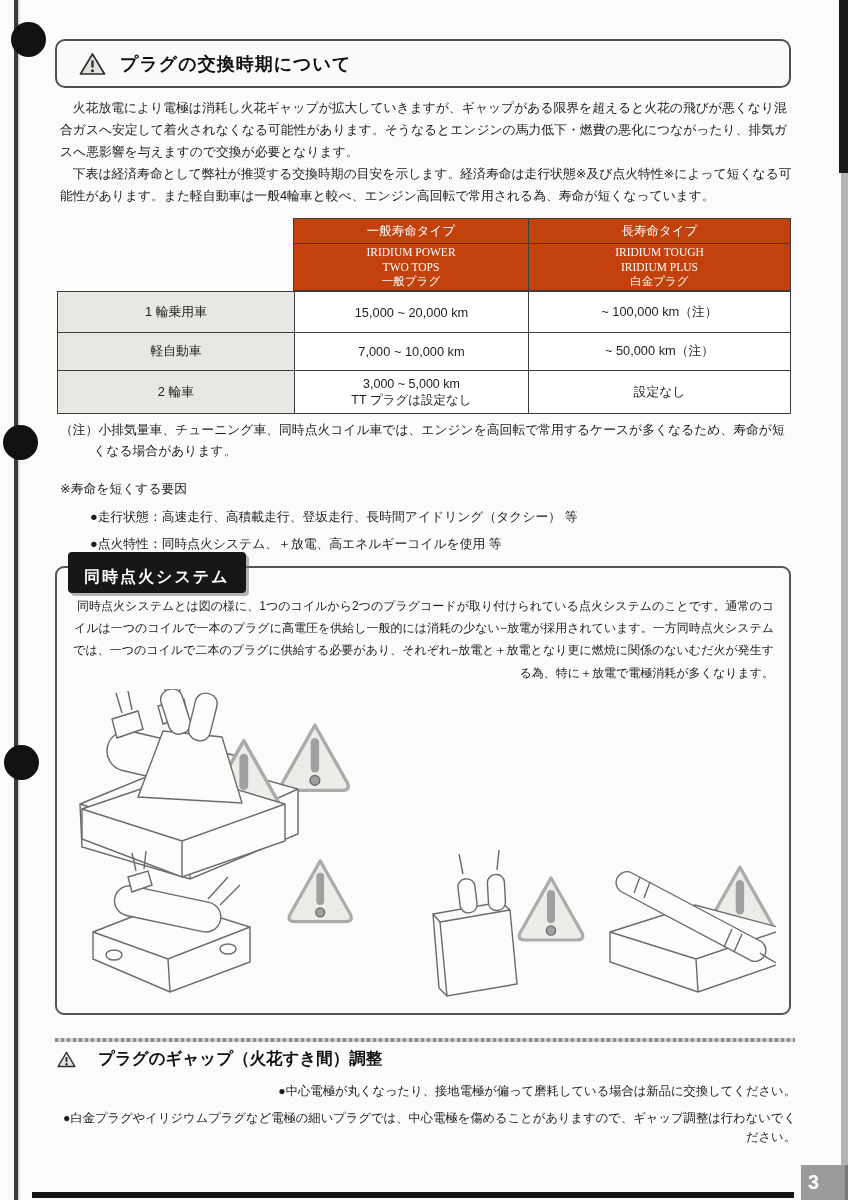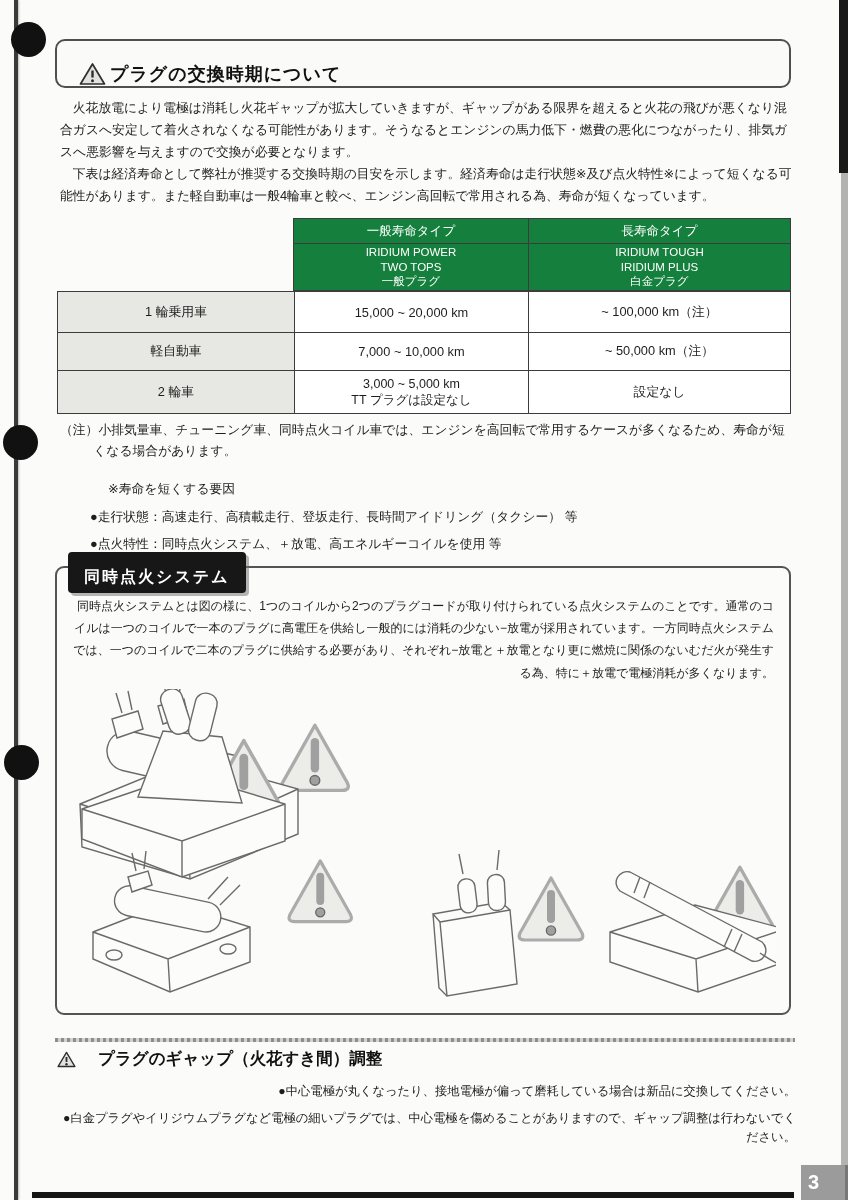--- a/index.html
+++ b/index.html
@@ -11,44 +11,44 @@
   .punch-dot { position:absolute; width:35px; height:35px; background:#111; border-radius:50%; }
   .dot-1 { left:11px; top:22px; }
   .dot-2 { left:3px;  top:425px; }
   .dot-3 { left:4px;  top:745px; }
   .edge-black { position:absolute; right:0; top:0; width:9px; height:173px; background:#191919; }
   .edge-gray  { position:absolute; right:0; top:173px; width:7px; height:1027px; background:#b3b3b1; }
   .bottom-line { position:absolute; left:32px; top:1192px; width:762px; height:6px; background:#141414; }
   .page-number { position:absolute; left:801px; top:1165px; width:47px; height:35px; background:#9b9b9b; color:#fff; font-size:20px; font-weight:bold; line-height:35px; padding-left:7px; box-shadow:inset -3px 0 0 #777; }
 
   
-  .title-box { position:absolute; left:55px; top:39px; width:736px; height:49px; border:2px solid #4f4f4f; border-radius:10px; background:#fafaf8; display:flex; align-items:flex-end; padding-left:22px; gap:4px; }
+  .title-box { position:absolute; left:55px; top:39px; width:736px; height:49px; border:2px solid #4f4f4f; border-radius:10px; background:#fafaf8; display:flex; align-items:center; padding-left:22px; gap:14px; }
   .title-text { font-size:18px; font-weight:bold; letter-spacing:1px; color:#111; }
 
   
   .intro { position:absolute; left:60px; top:97px; width:733px; font-size:12.8px; line-height:1.72; color:#222; }
   .intro p { text-indent:1em; }
 
   
-  .tbl-header { position:absolute; left:293px; top:218px; width:498px; display:grid; grid-template-columns:234px 262px; grid-template-rows:24px 47px; border:1px solid #3c3c3c; background:#15803d; color:#fff; text-align:center; }
+  .tbl-header { position:absolute; left:293px; top:218px; width:498px; display:grid; grid-template-columns:234px 262px; grid-template-rows:24px 47px; border:1px solid #3c3c3c; background:#c2410c; color:#fff; text-align:center;font-family:Liberation Serif, serif; }
   .tbl-header > div { display:flex; align-items:center; justify-content:center; }
   .th-type { font-size:12.5px; }
   .th-products { font-size:11.5px; line-height:1.3; white-space:pre-line; }
   .bl { border-left:1px solid #3c3c3c; }
   .bt { border-top:1px solid #3c3c3c; }
 
   .tbl-body { position:absolute; left:57px; top:291px; width:734px; display:grid; grid-template-columns:236px 234px 262px; grid-template-rows:40px 38px 43px; border:1px solid #3c3c3c; background:#fff; text-align:center; font-size:12.8px; }
   .tbl-body > div { display:flex; align-items:center; justify-content:center; }
   .row-label { background:#e7e7e4; }
   .cell-multiline { white-space:pre-line; line-height:1.3; font-size:12.5px; }
 
   
   .notes { position:absolute; left:60px; top:419px; width:735px; font-size:12.8px; line-height:1.65; }
   .note-p { padding-left:2.6em; text-indent:-2.6em; margin-bottom:17px; }
-  .factors-title { margin-bottom:7px;margin-left:48px; }
+  .factors-title { margin-bottom:7px; }
   .factor { margin-left:30px; margin-bottom:6px; }
 
   
   .sync-box { position:absolute; left:55px; top:566px; width:736px; height:449px; border:2px solid #545454; border-radius:9px; background:#fbfbf9; }
   .sync-tab { position:absolute; left:11px; top:-16px; background:#171717; color:#fff; font-size:16px; font-weight:bold; letter-spacing:2px; padding:15px 16px 5px; border-radius:4px; box-shadow:3px 3px 0 rgba(110,110,110,.5); }
   .sync-body { margin:27px 15px 0 13px; font-size:12px; line-height:1.85;text-align:right; }
   .sync-art { display:block; margin:5px auto 0; }
 
   
   .gap-rule { position:absolute; left:55px; top:1038px; width:740px; height:4px; background:repeating-linear-gradient(90deg,#8e8e8e 0 3px,#d2d2d0 3px 6px); }

